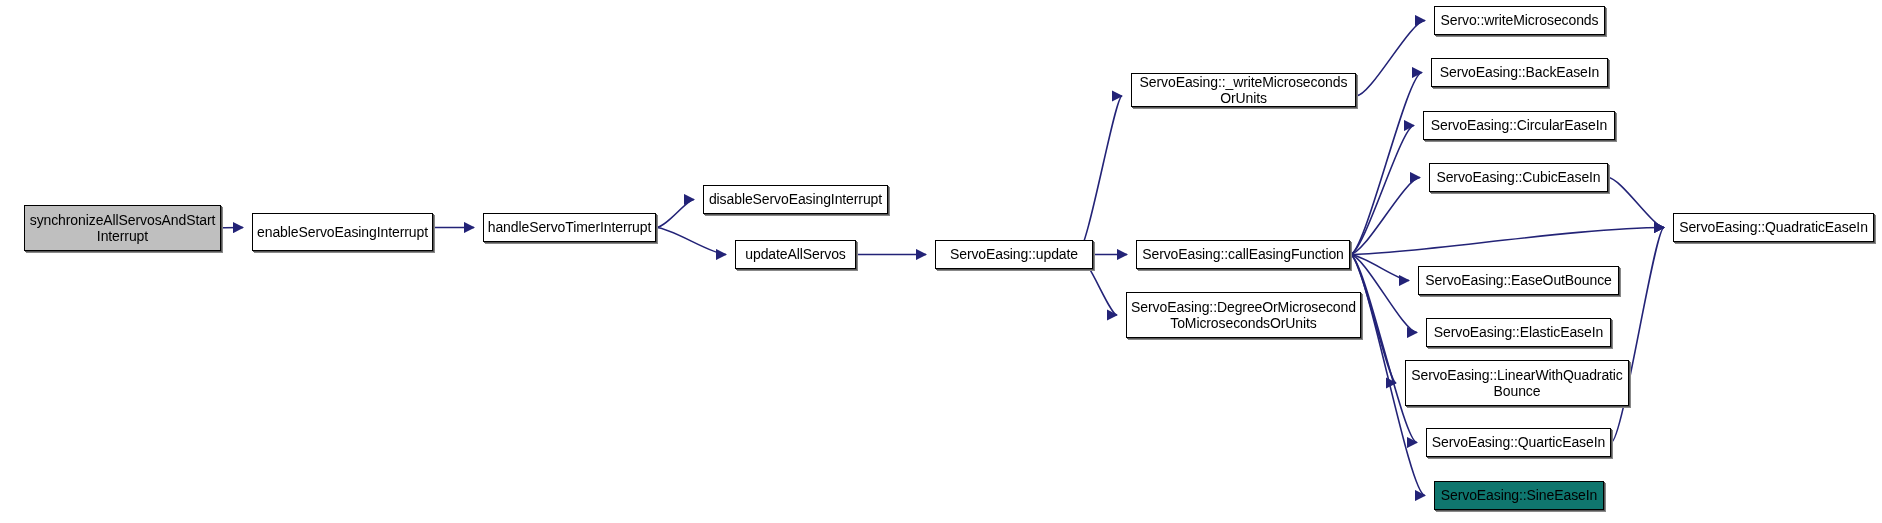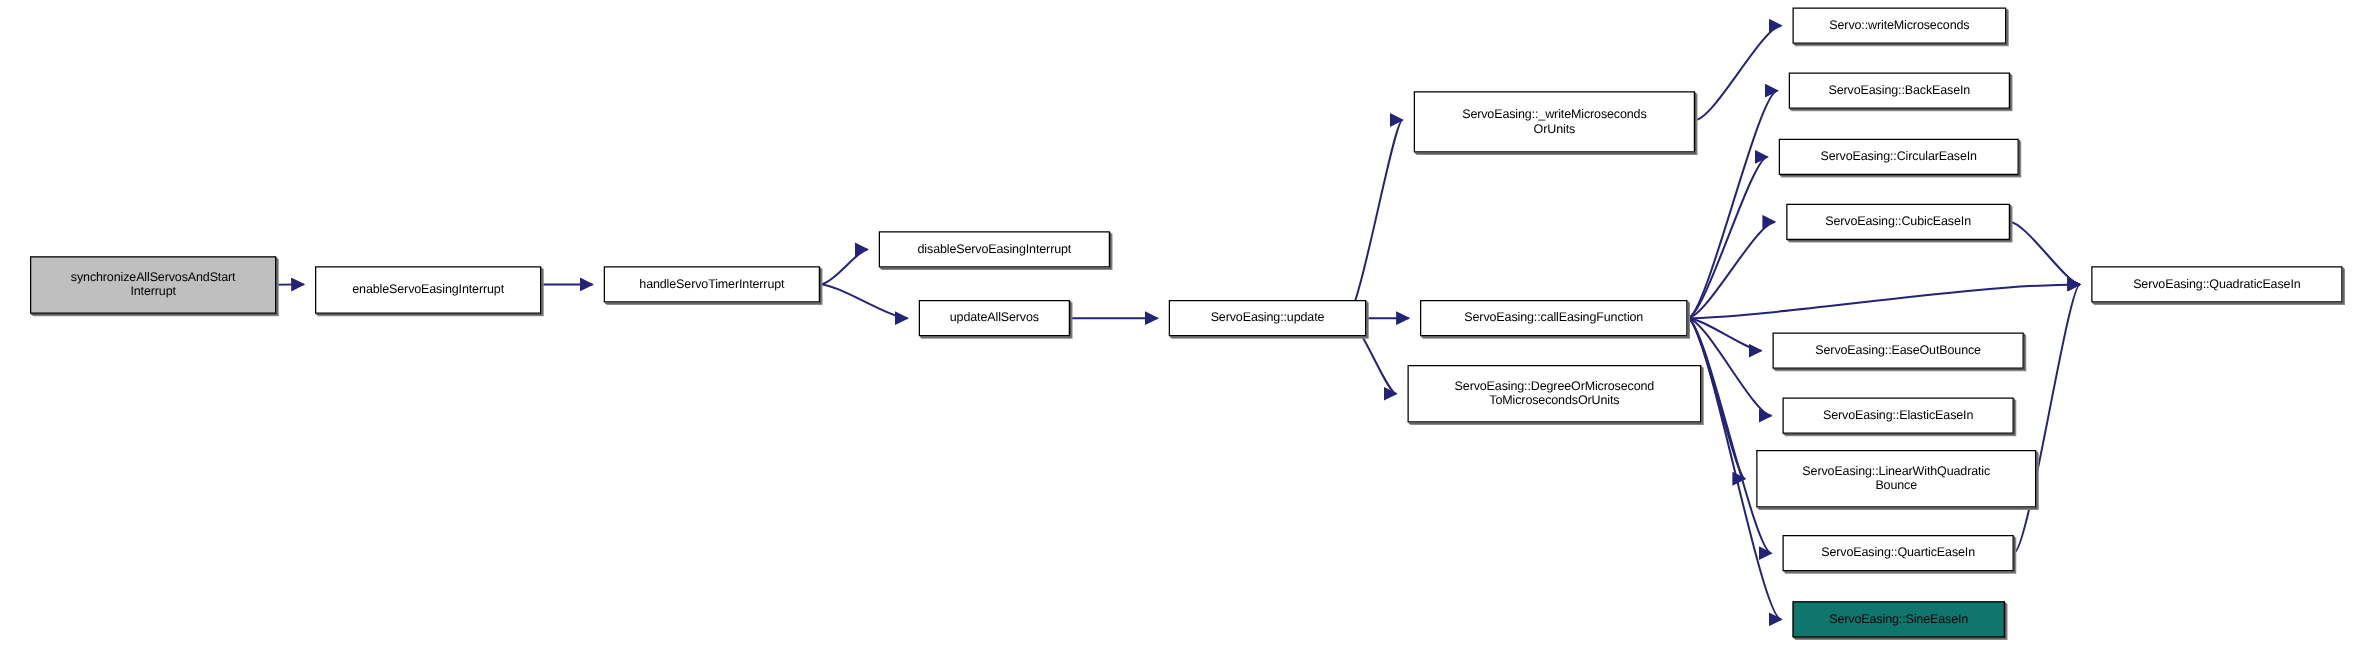--- a/index.html
+++ b/index.html
@@ -2,21 +2,21 @@
 <html><head>
 <meta charset="utf-8">
 <style>
   html,body{margin:0;padding:0;background:#ffffff;}
   #graph-root{position:relative;width:1882px;height:523px;background:#ffffff;
     font-family:"Liberation Sans","DejaVu Sans",sans-serif;overflow:hidden;}
   svg#edges{position:absolute;left:0;top:0;width:1882px;height:523px;}
   .node{position:absolute;box-sizing:border-box;display:flex;align-items:center;
     justify-content:center;text-align:center;border:1px solid #000000;
     box-shadow:1px 1px 0 0 #555555, 2px 2px 0 0 #888888;
-    background:#ffffff;color:#000000;font-size:10px;line-height:1.15;
+    background:#ffffff;color:#000000;font-size:14px;line-height:1.15;
     letter-spacing:-0.1px;padding:0 3px;}
   .node.root{background:#bfbfbf;margin-left:16px;}
   .node span{display:block;white-space:pre-line;}
 </style>
 </head>
 <body>
 
 <div id="graph-root">
   <svg id="edges" viewBox="0 0 1882 523" xmlns="http://www.w3.org/2000/svg">
       <defs>
@@ -58,21 +58,21 @@
       </div>
       <div class="node" style="left: 703px; top: 185px; width: 185px; height: 29px; background: rgb(255, 255, 255);">
         <span>disableServoEasingInterrupt</span>
       </div>
       <div class="node" style="left: 735px; top: 240px; width: 121px; height: 29px; background: rgb(255, 255, 255);">
         <span>updateAllServos</span>
       </div>
       <div class="node" style="left: 935px; top: 240px; width: 158px; height: 29px; background: rgb(255, 255, 255);">
         <span>ServoEasing::update</span>
       </div>
-      <div class="node" style="left: 1131px; top: 73px; width: 225px; height: 49px; background: rgb(255, 255, 255);">
+      <div class="node" style="left: 1131px; top: 73px; width: 225px; height: 34px; background: rgb(255, 255, 255);">
         <span>ServoEasing::_writeMicroseconds
 OrUnits</span>
       </div>
       <div class="node" style="left: 1136px; top: 240px; width: 214px; height: 29px; background: rgb(255, 255, 255);">
         <span>ServoEasing::callEasingFunction</span>
       </div>
       <div class="node" style="left: 1126px; top: 292px; width: 235px; height: 46px; background: rgb(255, 255, 255);">
         <span>ServoEasing::DegreeOrMicrosecond
 ToMicrosecondsOrUnits</span>
       </div>

